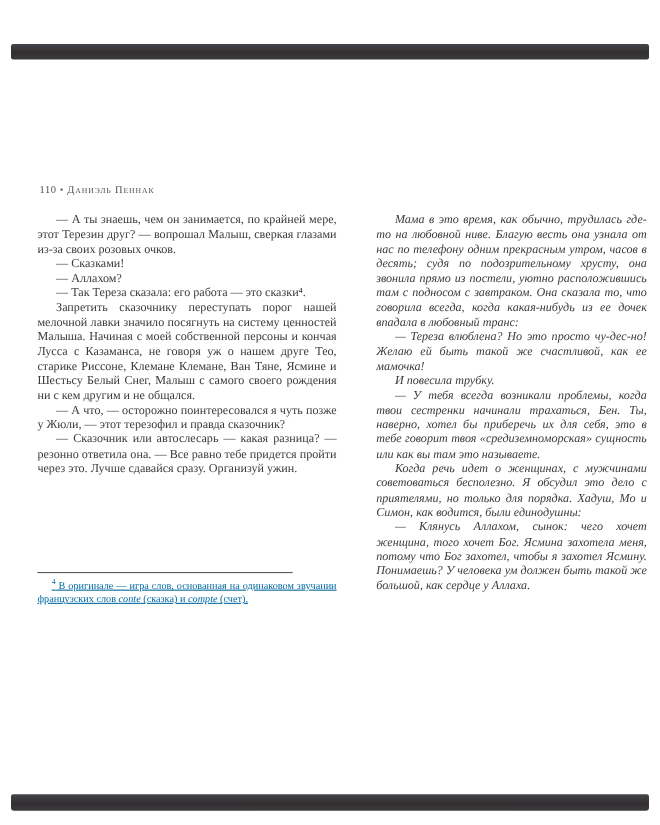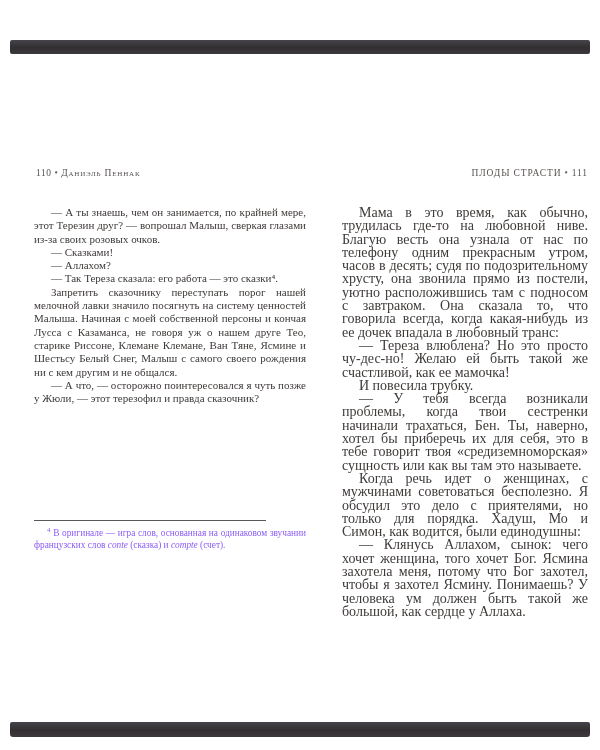--- a/index.html
+++ b/index.html
@@ -36,37 +36,38 @@
     color: #575250;
     white-space: nowrap;
   }
   .running-head .author { font-variant: small-caps; letter-spacing: 0.8px; }
   .running-head .sep { padding: 0 3px; color: #6a6561; }
   .head-left  { left: 36px; }
   .head-right { left: 342px; width: 246px; text-align: right; letter-spacing: 0.9px; }
 
   .body-col {
     position: absolute;
-    top: 206px;
+    top: 194px;
     color: #3e3a38;
     text-align: justify;
   }
   .col-left  { left: 34px;  width: 272px; font-size: 11px;   line-height: 13.3px; }
-  .col-right { left: 342px; width: 246px; font-size: 14px; line-height: 13.3px; }
+  .col-right { left: 342px; width: 246px; font-size: 11px; line-height: 13.3px; font-style: italic; }
   .body-col p {
     margin: 0;
     text-indent: 17px;
   }
 
   .footnote-block {
     position: absolute;
     left: 34px;
     top: 520px;
     width: 272px;
-    color: #8b5cf6;
+    color: #0369a1;
+    text-decoration: underline;
   }
   .footnote-rule {
     width: 232px;
     height: 0;
     border-top: 1px solid #5c5855;
     margin-bottom: 6px;
   }
   .footnote-text {
     font-size: 9.3px;
     line-height: 12.3px;
@@ -80,31 +81,29 @@
 <body>
 
 <div class="spread">
 
   <div class="cover-band top"></div>
 
   <div class="running-head head-left">
     <span>110</span><span class="sep">•</span><span class="author">Даниэль Пеннак</span>
   </div>
 
-  <div class="running-head head-right">
-    <span>ПЛОДЫ СТРАСТИ</span><span class="sep">•</span><span>111</span>
-  </div>
 
   <div class="body-col col-left">
     <p>— А ты знаешь, чем он занимается, по крайней мере, этот Терезин друг? — вопрошал Малыш, сверкая глазами из-за своих розовых очков.</p>
     <p>— Сказками!</p>
     <p>— Аллахом?</p>
     <p>— Так Тереза сказала: его работа — это сказки⁴.</p>
     <p>Запретить сказочнику переступать порог нашей мелочной лавки значило посягнуть на систему ценностей Малыша. Начиная с моей собственной персоны и кончая Лусса с Казаманса, не говоря уж о нашем друге Тео, старике Риссоне, Клемане Клемане, Ван Тяне, Ясмине и Шестьсу Белый Снег, Малыш с самого своего рождения ни с кем другим и не общался.</p>
     <p>— А что, — осторожно поинтересовался я чуть позже у Жюли, — этот терезофил и правда сказочник?</p>
+    <p>— Сказочник или автослесарь — какая разница? — резонно ответила она. — Все равно тебе придется пройти через это. Лучше сдавайся сразу. Организуй ужин.</p>
   </div>
 
   <div class="footnote-block">
     <div class="footnote-rule"></div>
     <div class="footnote-text">
       <sup>4</sup><span> В оригинале — игра слов, основанная на одинаковом звучании французских слов </span><span class="it">conte</span><span> (сказка) и </span><span class="it">compte</span><span> (счет).</span>
     </div>
   </div>
 
   <div class="body-col col-right">

